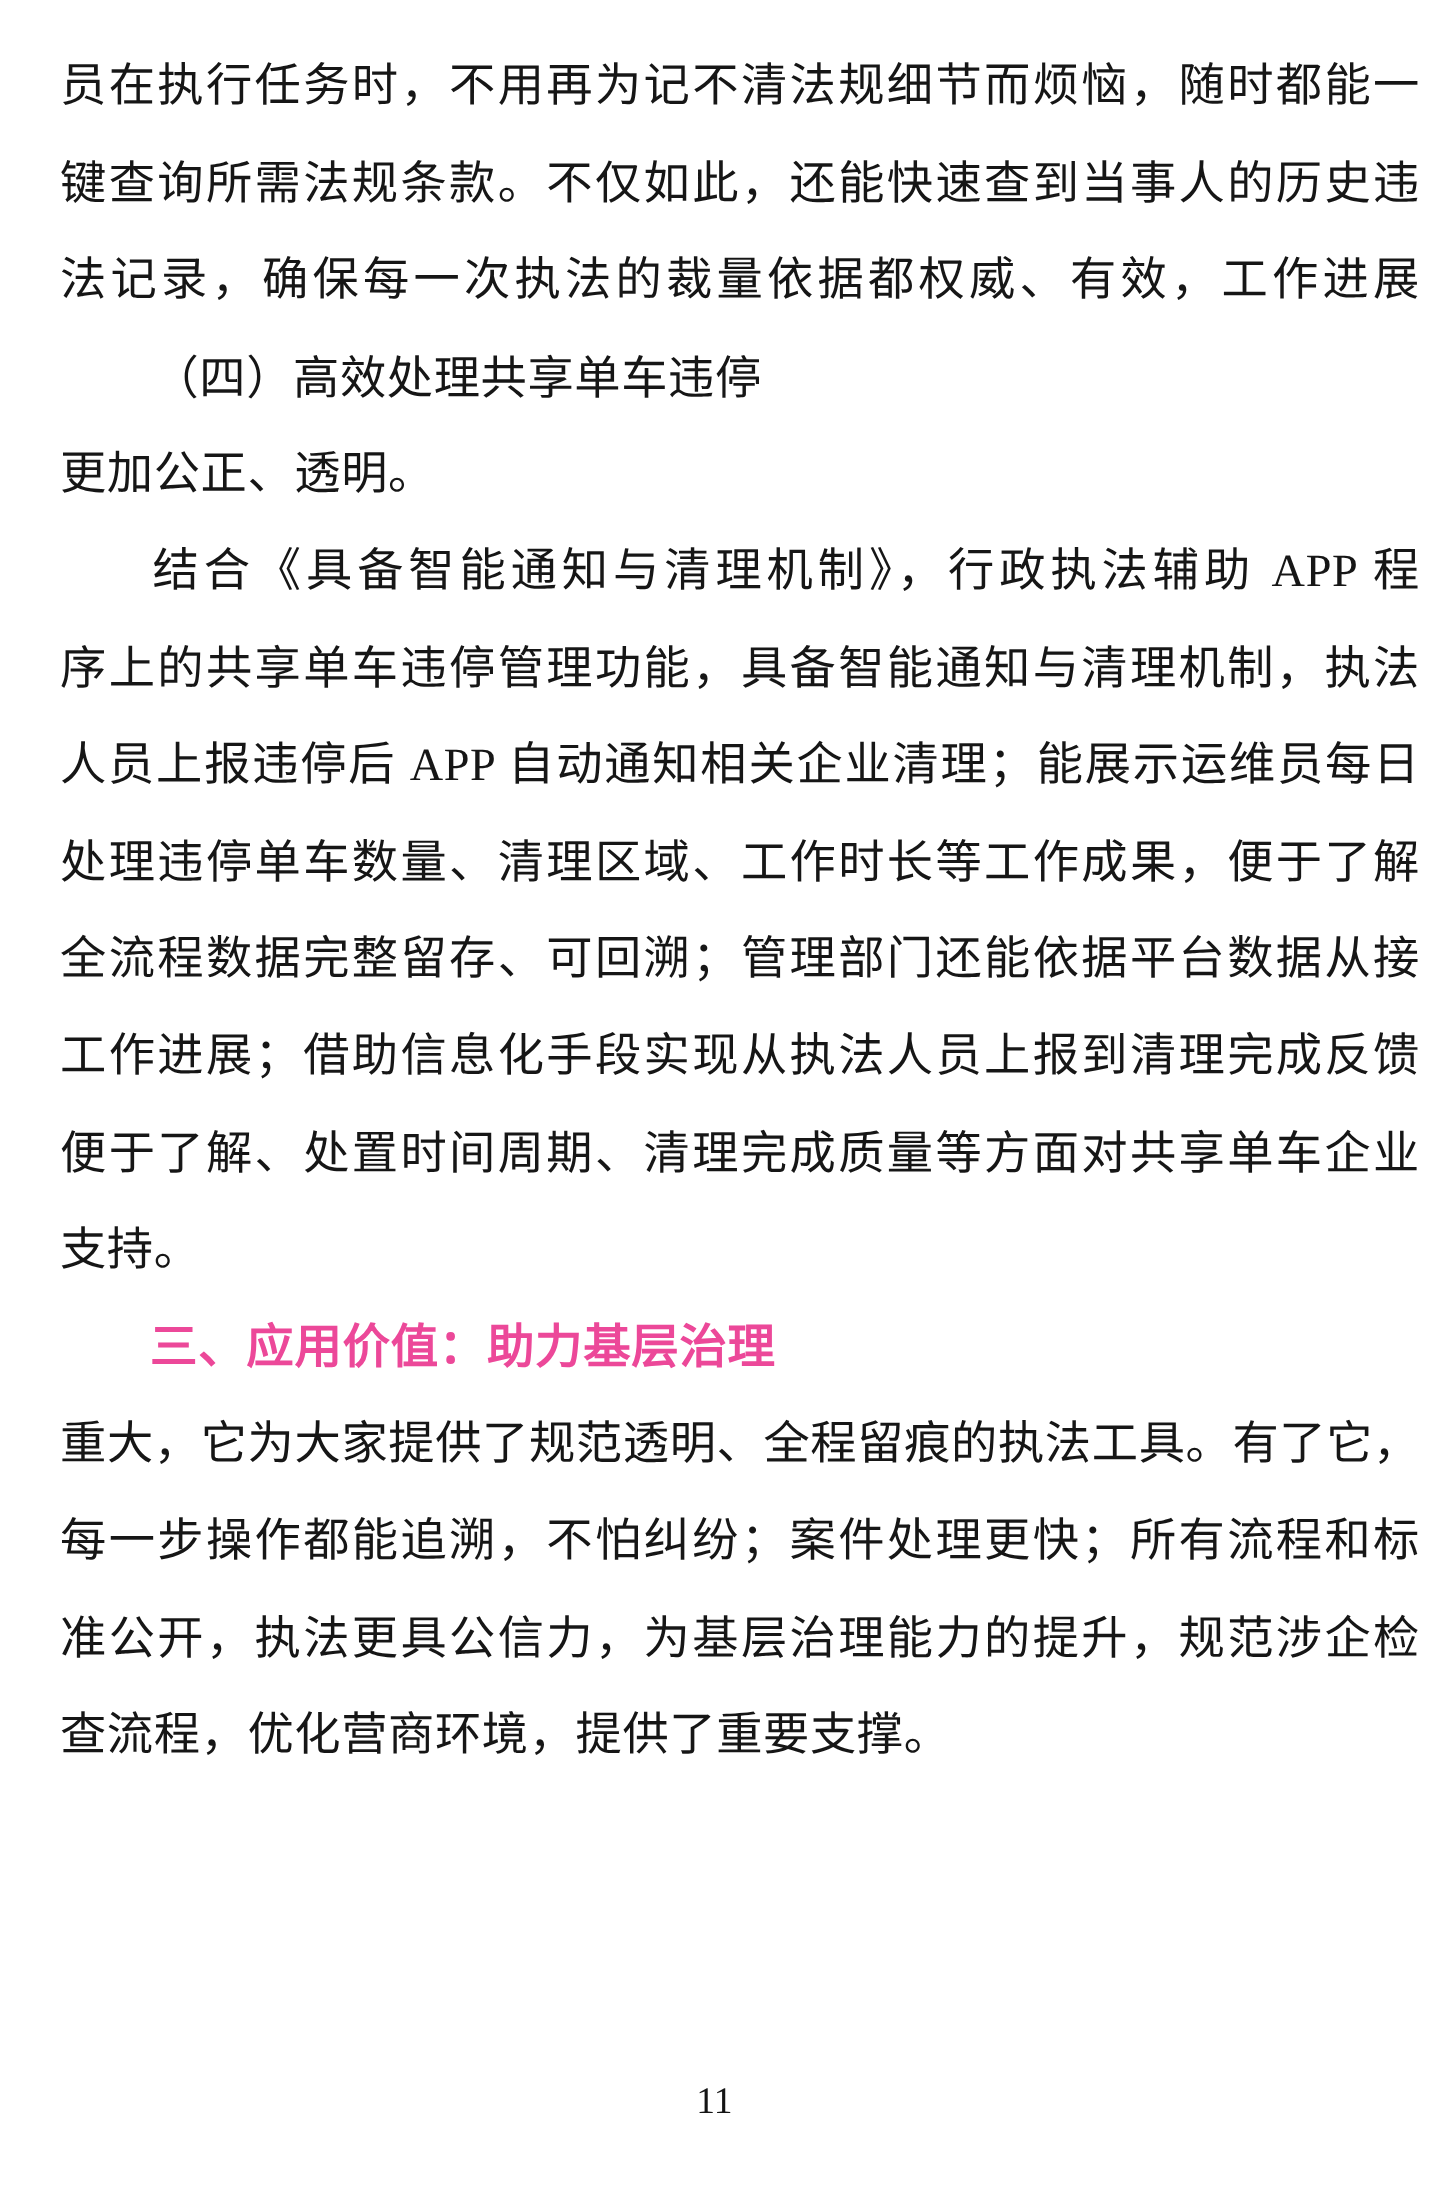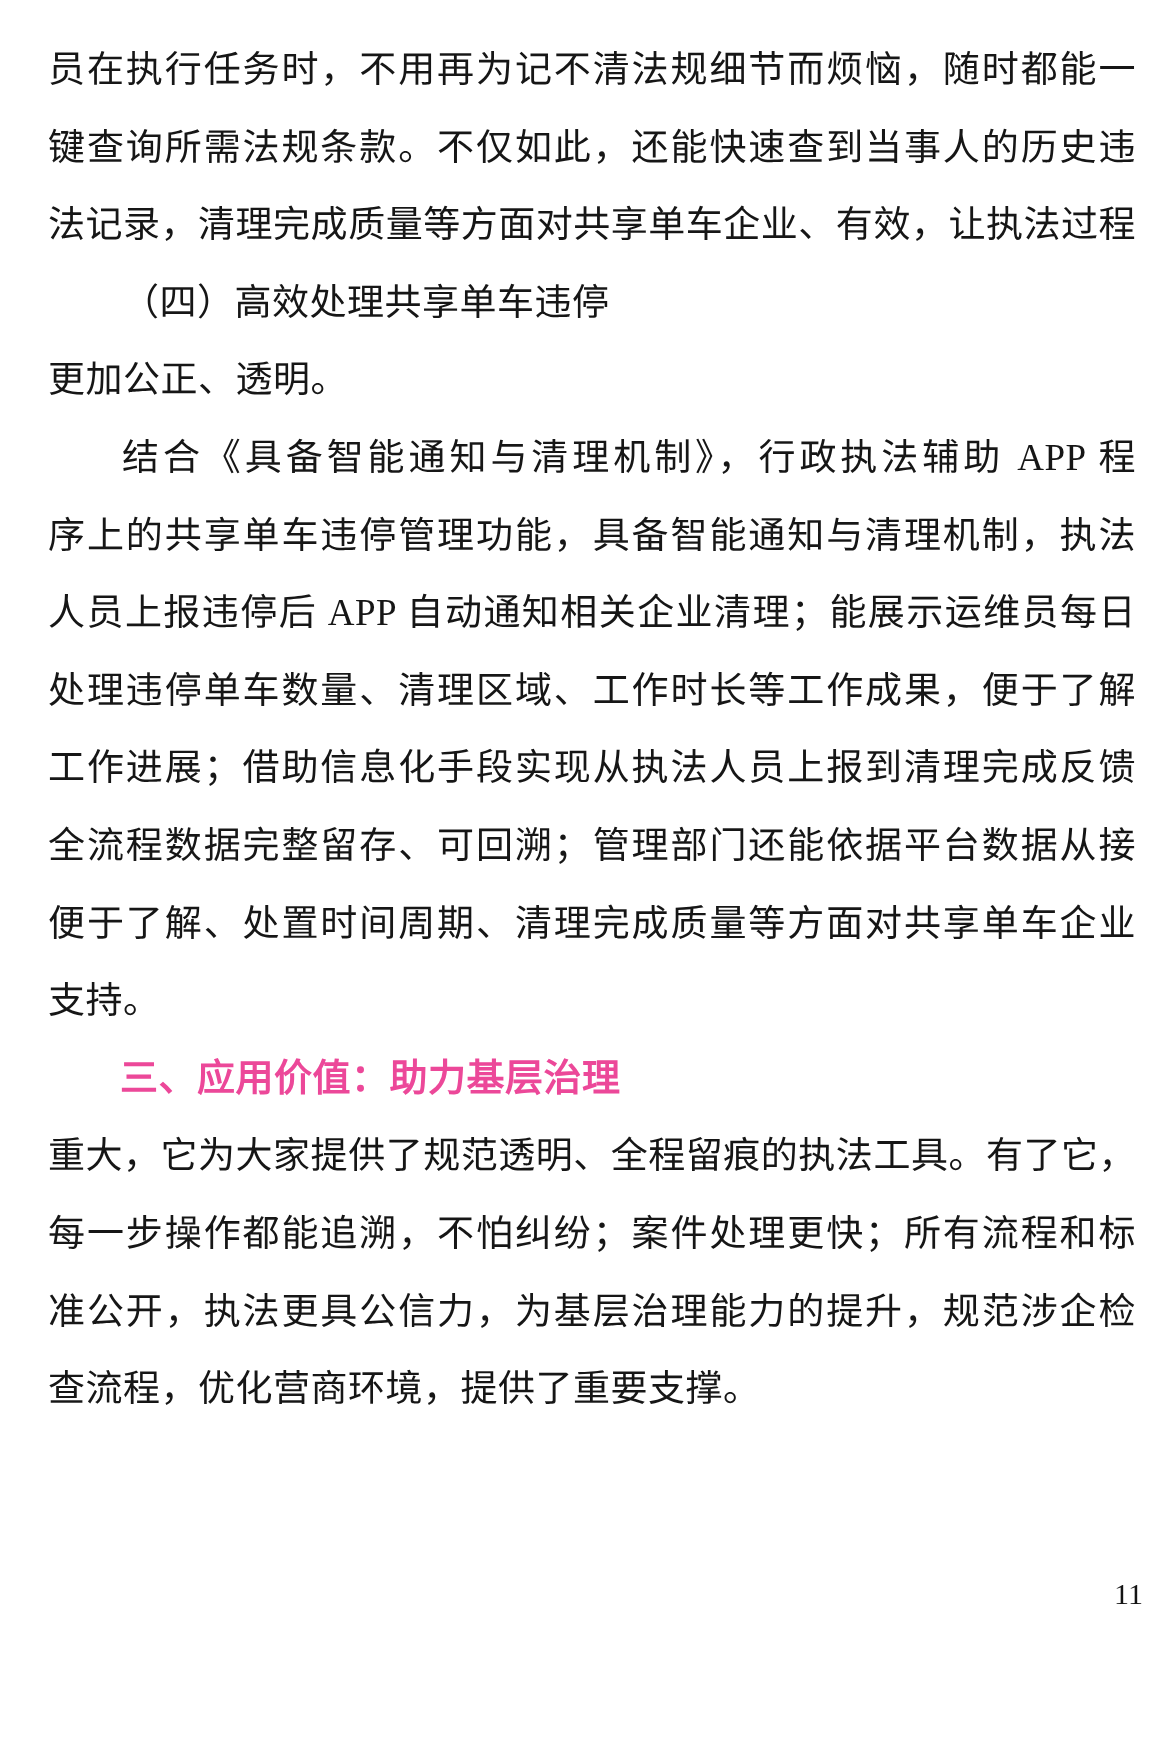--- a/index.html
+++ b/index.html
@@ -51,44 +51,44 @@
     text-align-last: left;
     font-weight: 700;
     font-size: 38px;
     font-family: "Liberation Sans", "DejaVu Sans", sans-serif;
     color: #ec4899;
   }
   .page-number {
     position: absolute;
     left: 0;
     width: 100%;
-    top: 1577px;
-    text-align: right;
+    top: 1664px;
+    text-align: center;
     font-size: 30px;
     line-height: 34px;
     color: #141414;
     font-family: "Liberation Serif", "DejaVu Serif", serif;
   }
 </style>
 </head>
 <body>
 
 <div class="page">
   <div class="text-body">
       <div class="line body">员在执行任务时，不用再为记不清法规细节而烦恼，随时都能一</div>
       <div class="line body">键查询所需法规条款。不仅如此，还能快速查到当事人的历史违</div>
-      <div class="line body">法记录，清理完成质量等方面对共享单车企业、有效，让执法过程</div>
+      <div class="line body">法记录，确保每一次执法的裁量依据都权威、有效，工作进展</div>
       <div class="line heading-kaiti">（四）高效处理共享单车违停</div>
       <div class="line body-end">更加公正、透明。</div>
       <div class="line body-first">结合《具备智能通知与清理机制》，行政执法辅助 APP 程</div>
       <div class="line body">序上的共享单车违停管理功能，具备智能通知与清理机制，执法</div>
       <div class="line body">人员上报违停后 APP 自动通知相关企业清理；能展示运维员每日</div>
       <div class="line body">处理违停单车数量、清理区域、工作时长等工作成果，便于了解</div>
+      <div class="line body">全流程数据完整留存、可回溯；管理部门还能依据平台数据从接</div>
       <div class="line body">工作进展；借助信息化手段实现从执法人员上报到清理完成反馈</div>
-      <div class="line body">全流程数据完整留存、可回溯；管理部门还能依据平台数据从接</div>
       <div class="line body">便于了解、处置时间周期、清理完成质量等方面对共享单车企业</div>
       <div class="line body-end">支持。</div>
       <div class="line heading-bold">三、应用价值：助力基层治理</div>
       <div class="line body">重大，它为大家提供了规范透明、全程留痕的执法工具。有了它，</div>
       <div class="line body">每一步操作都能追溯，不怕纠纷；案件处理更快；所有流程和标</div>
       <div class="line body">准公开，执法更具公信力，为基层治理能力的提升，规范涉企检</div>
       <div class="line body-end">查流程，优化营商环境，提供了重要支撑。</div>
     </div>
   <div class="page-number">11</div>
 </div>

